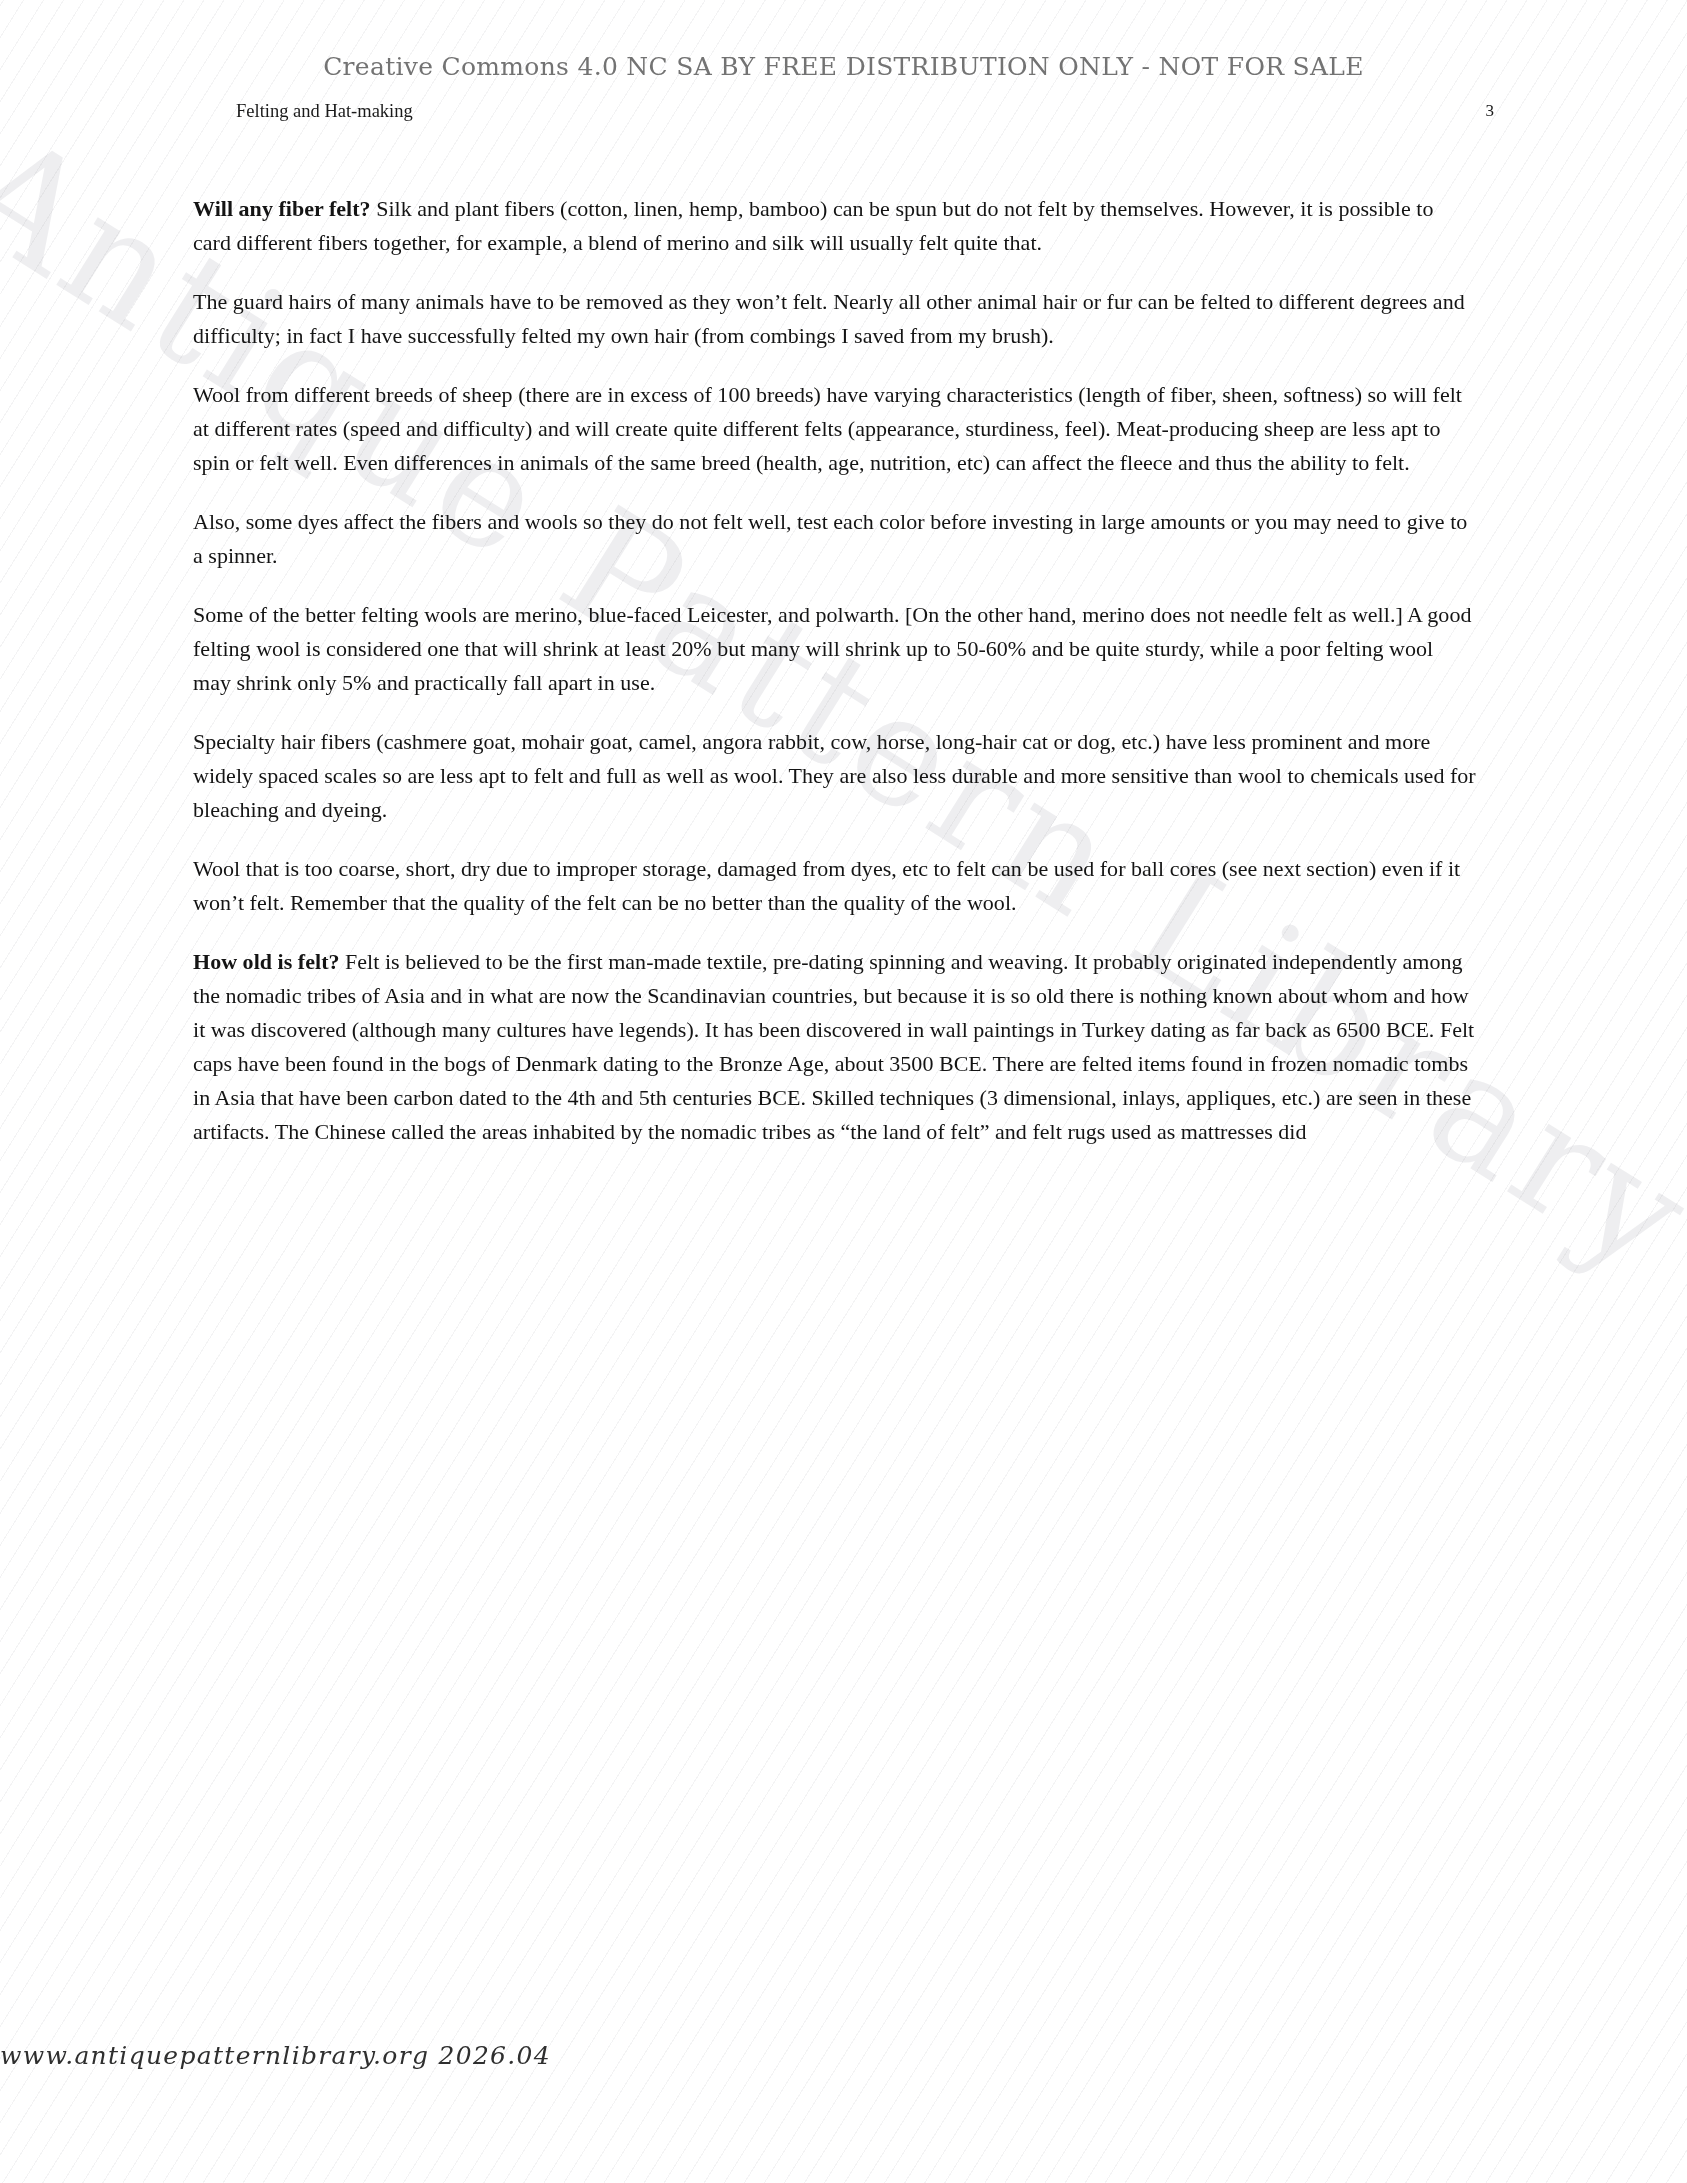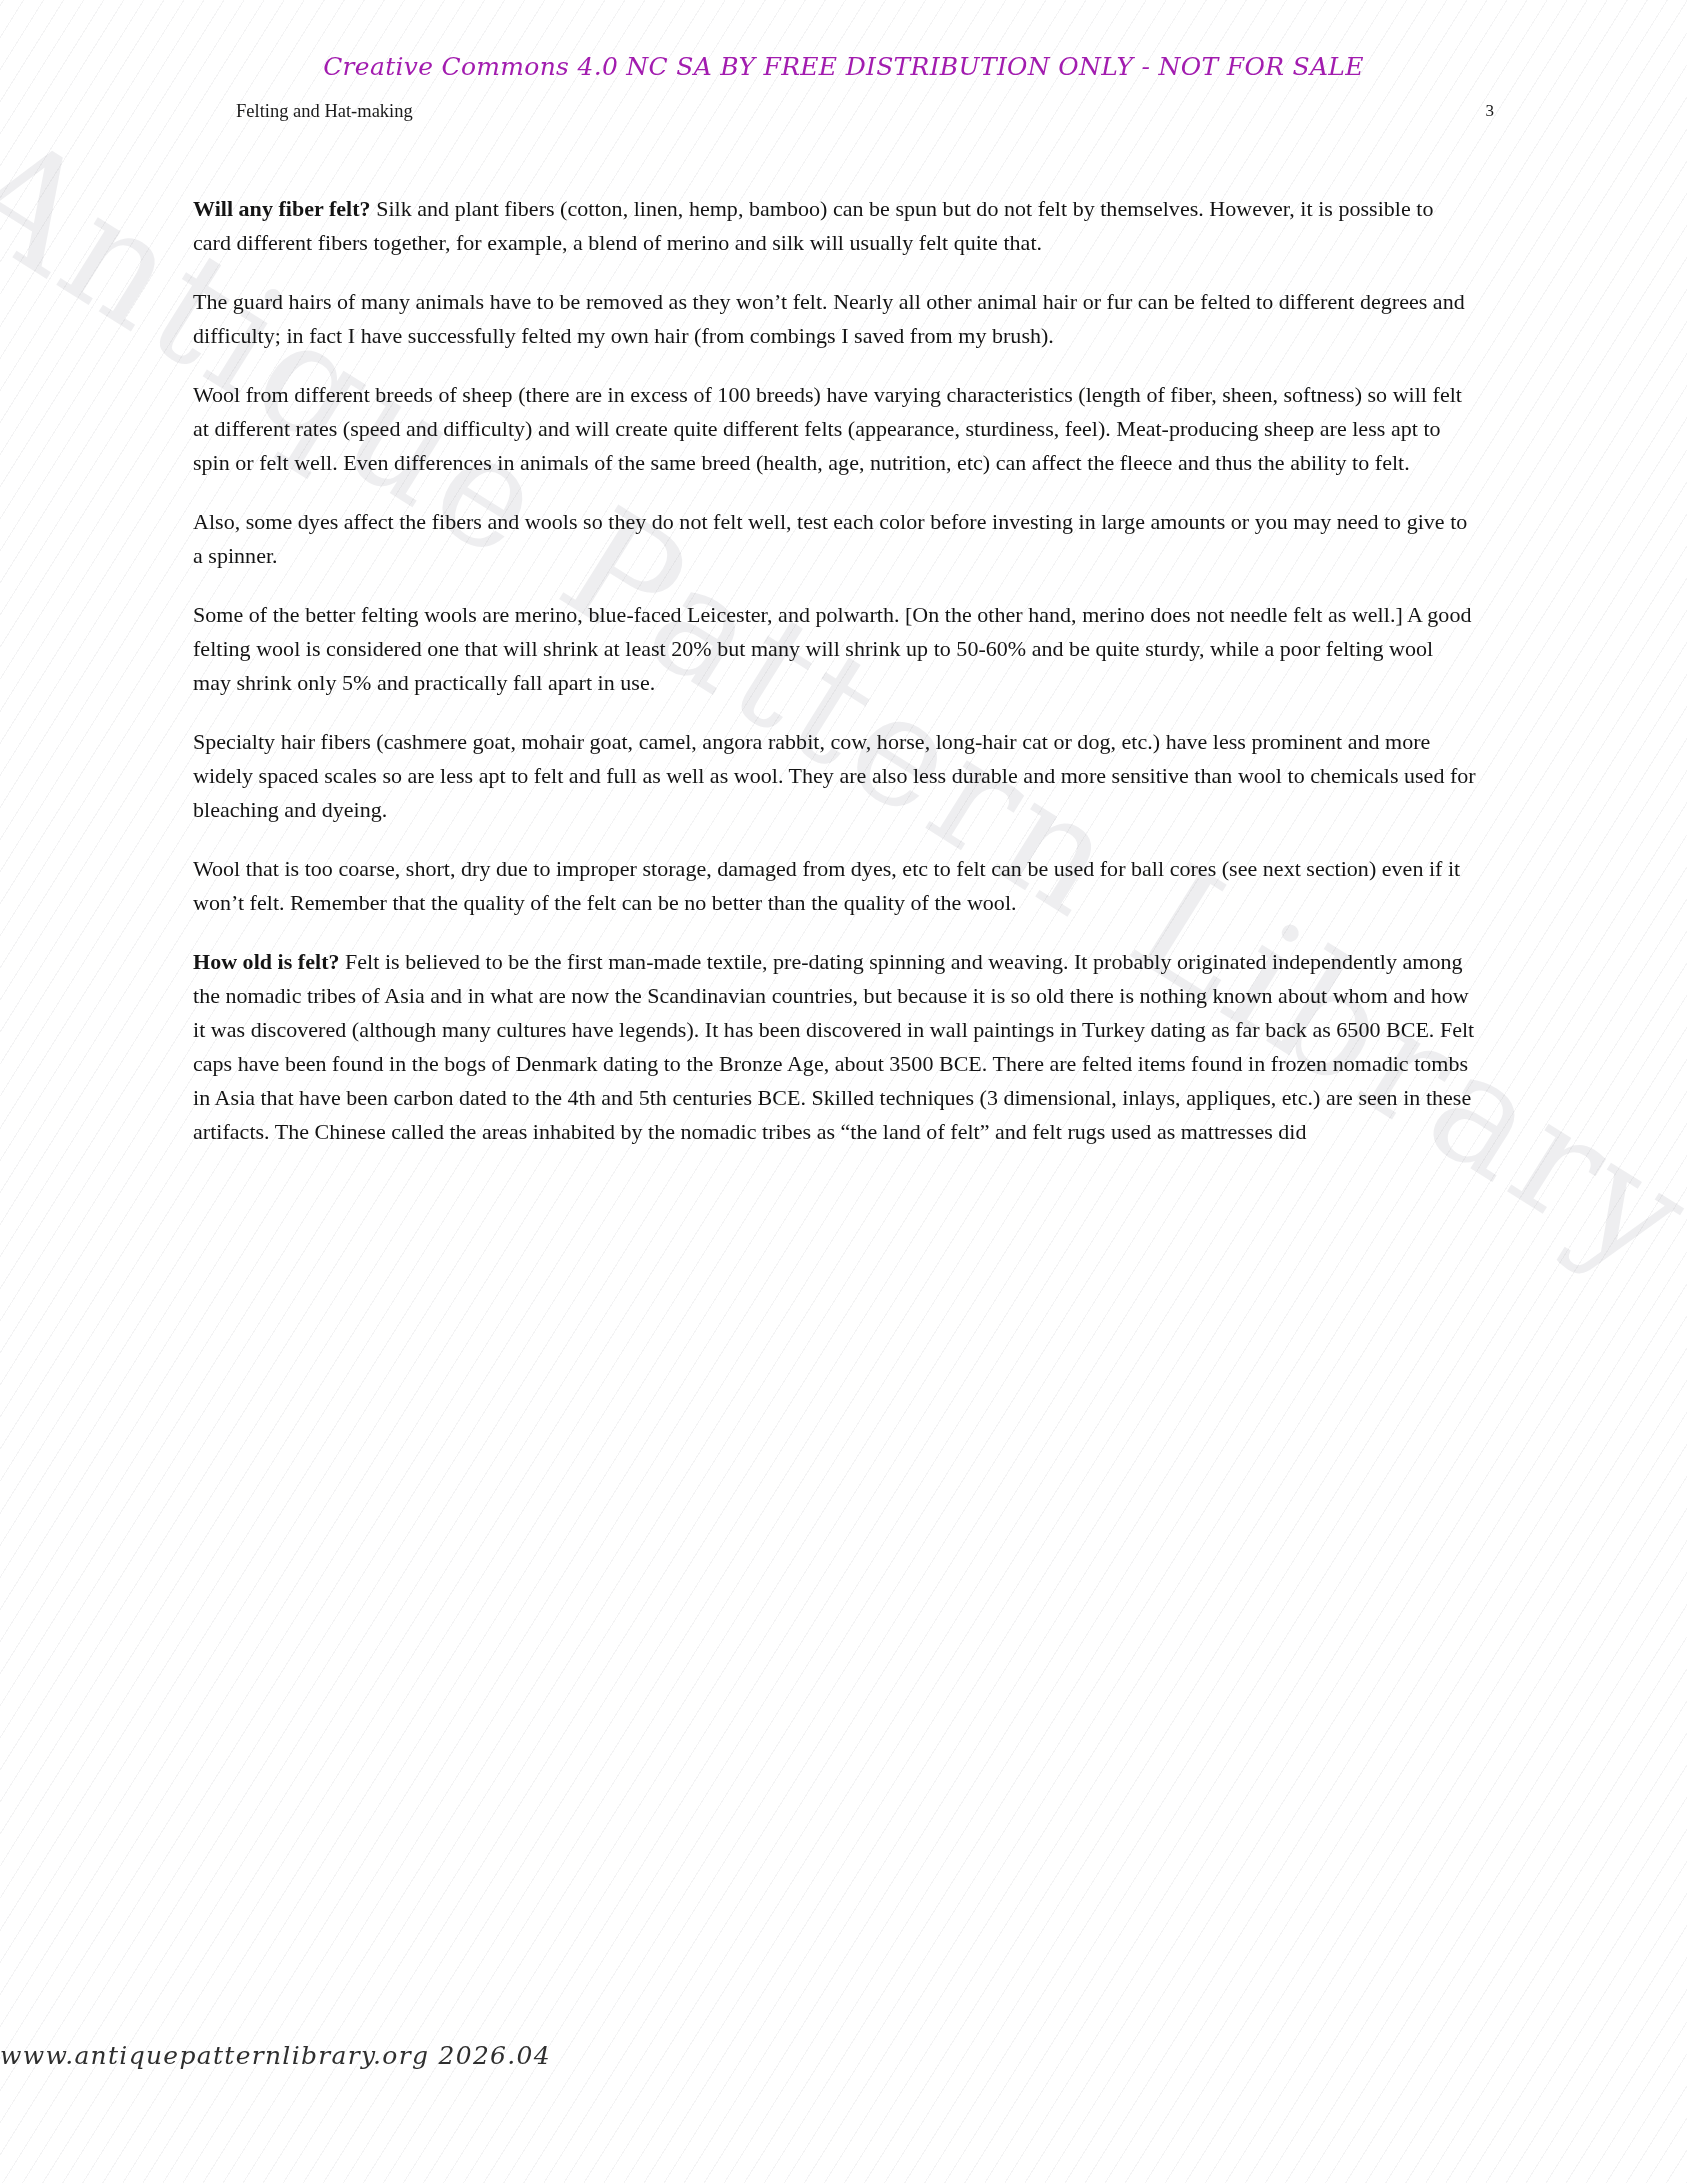--- a/index.html
+++ b/index.html
@@ -63,24 +63,23 @@
   }
 
   
   .header-banner {
     position: absolute;
     left: 0;
     right: 0;
     top: 52px;
     text-align: center;
     font-family: "DejaVu Serif", serif;
-    font-style: italic;
     font-size: 25px;
     letter-spacing: 0.3px;
-    color: #a21caf;
+    color: #737373;
     white-space: nowrap;
   }
 
   .running-head {
     position: absolute;
     left: 192px;
     top: 101px;
     font-family: "Liberation Serif", serif;
     font-size: 18.5px;
     color: #1a1a1a;

